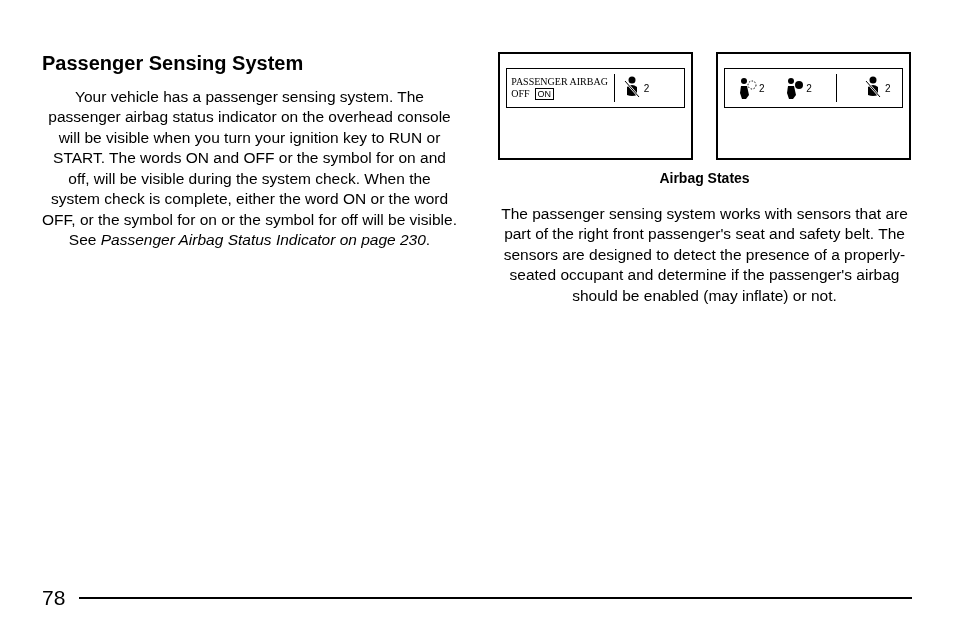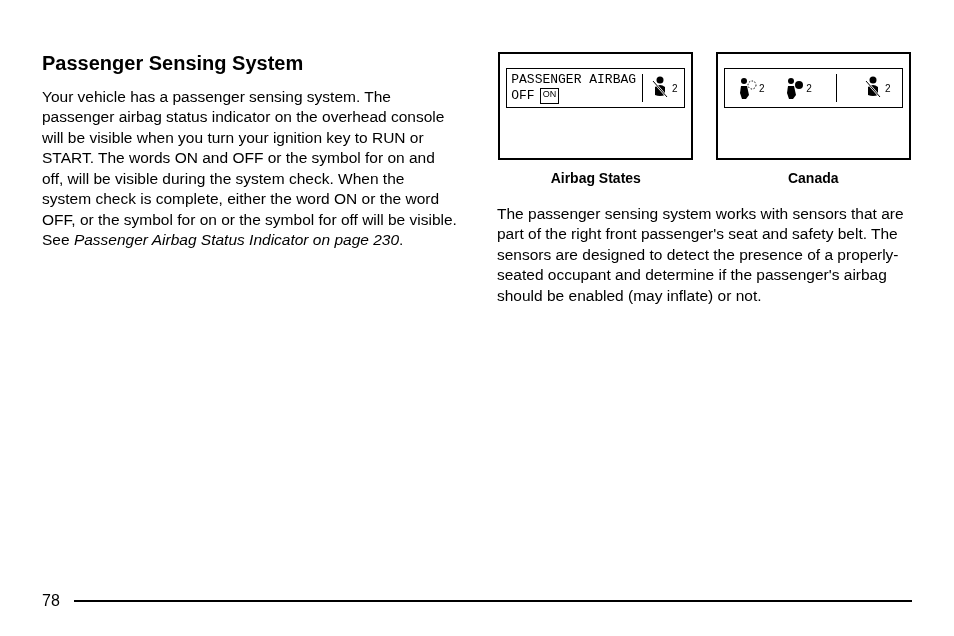--- a/index.html
+++ b/index.html
@@ -21,20 +21,21 @@
     }
     h3 {
       font-weight: bold;
       font-size: 20px;
       margin-bottom: 12px;
     }
     p {
       font-size: 15.5px;
       line-height: 1.32;
       margin-bottom: 14px;
+      text-align: center;
     }
     .ref-link {
       font-style: italic;
     }
     .indicator-row {
       display: flex;
       gap: 20px;
       margin-bottom: 10px;
       justify-content: space-around;
     }
@@ -48,23 +49,23 @@
     .indicator-inner {
       border: 1px solid #000;
       flex: 0 0 40px;
       margin: 14px 6px 0 6px;
       display: flex;
       align-items: center;
       padding: 2px 4px;
       position: relative;
     }
     .us-text {
-      font-size: 13px;
+      font-size: 10px;
       line-height: 1.2;
-      font-family: Liberation Mono, monospace;
+      font-family: Liberation Serif, serif;
     }
     .onbox {
       border: 1px solid #000;
       font-size: 9px;
       padding: 0 2px;
       margin-left: 5px;
     }
     .divider {
       width: 1px;
       background: #000;
@@ -93,21 +94,21 @@
     }
     .footer {
       position: absolute;
       left: 42px;
       right: 42px;
       bottom: 26px;
       display: flex;
       align-items: center;
     }
     .pagenum {
-      font-size: 16px;
+      font-size: 21px;
       margin-right: 14px;
       text-align: center;
     }
     .rule {
       flex: 1;
       height: 2px;
       background: #000;
     }
     .canada-icons {
       display: flex;
@@ -181,21 +182,20 @@
                 <line x1="4" y1="6" x2="18" y2="22" stroke="#000" stroke-width="1"></line>
               </svg>
               <span class="sub">2</span>
             </span>
           </div>
         </div>
       </div>
     </div>
     <div class="caption-row">
       <div class="caption">Airbag States</div>
-      <div class="caption">Canada</div>
     </div>
     <p>The passenger sensing system works with sensors that are part of the right front passenger's seat and safety belt. The sensors are designed to detect the presence of a properly-seated occupant and determine if the passenger's airbag should be enabled (may inflate) or not.</p>
   </div>
 </div>
 
 <div class="footer">
   <span class="pagenum">78</span>
   <div class="rule"></div>
 </div>
 

